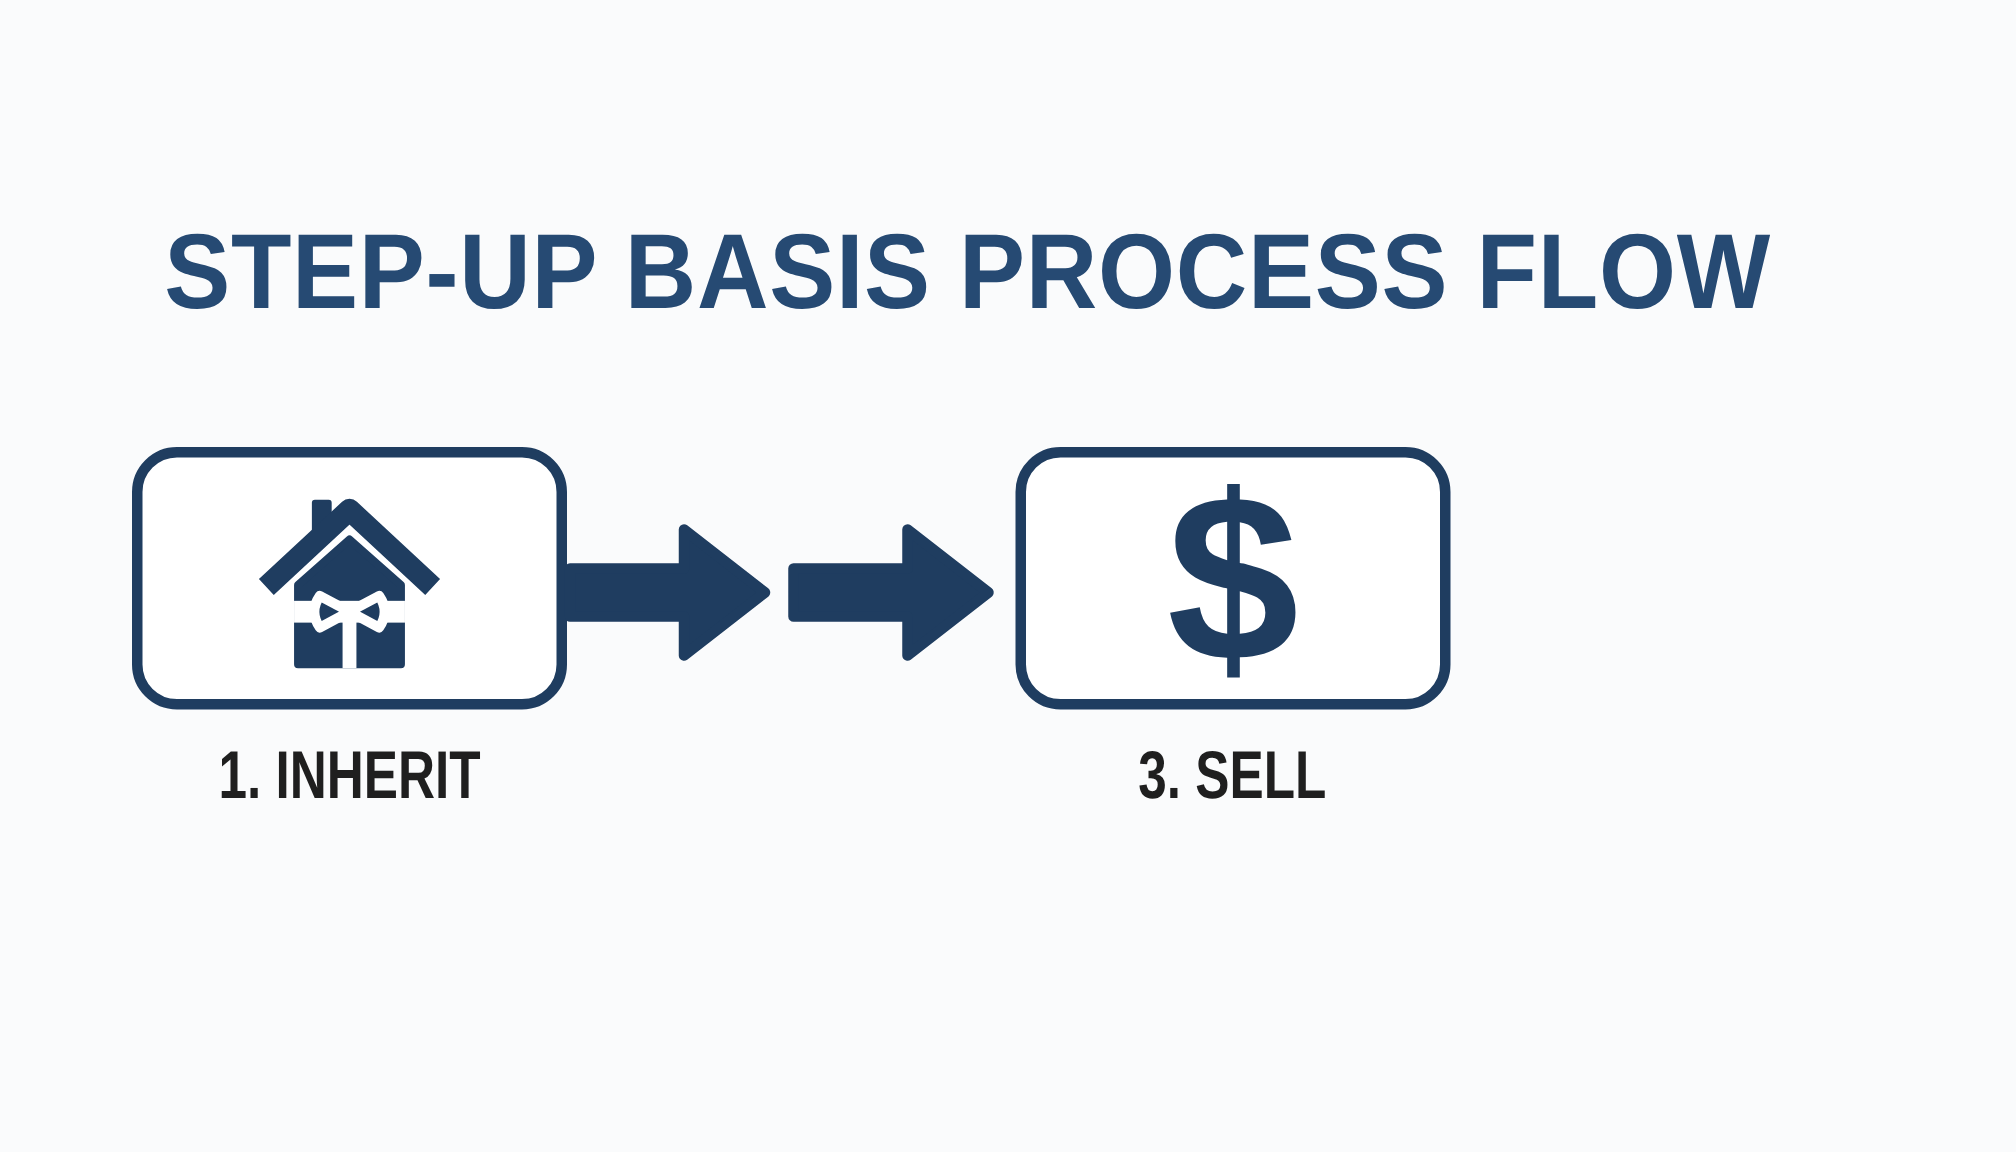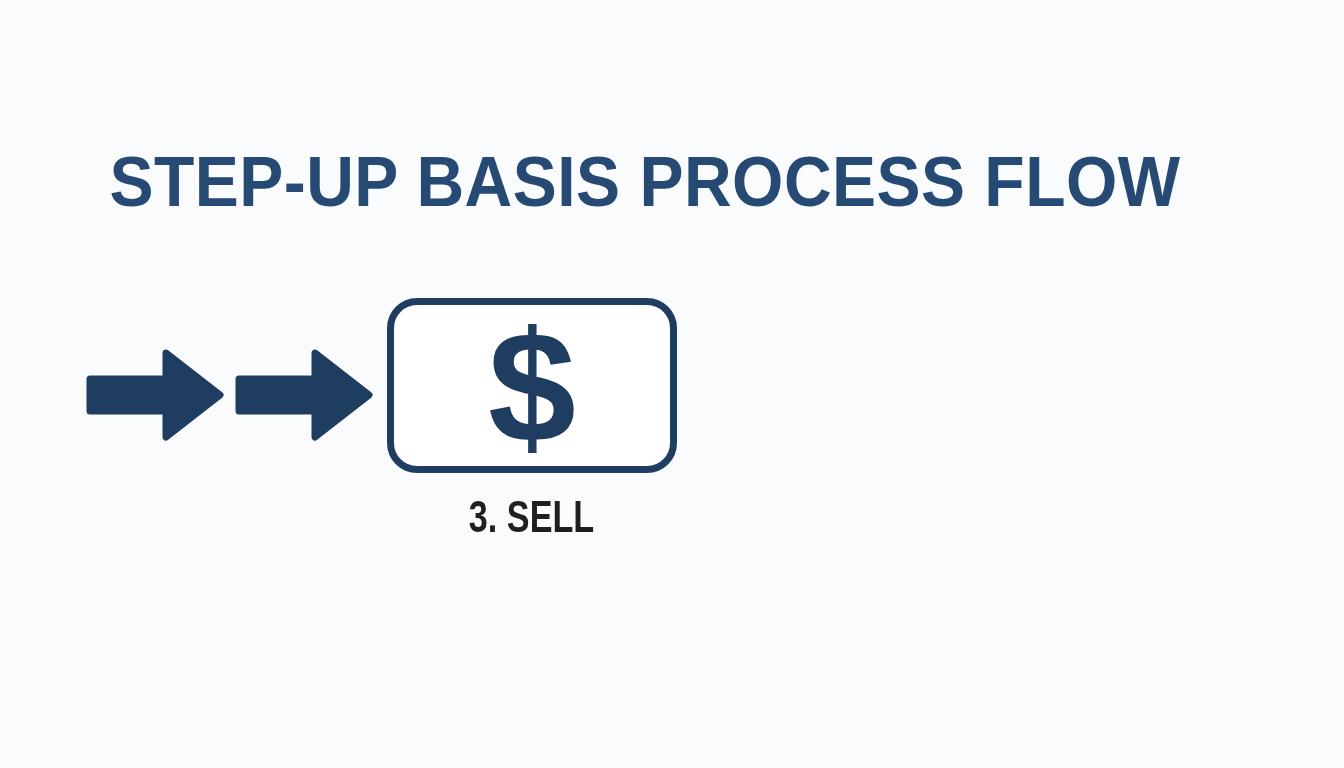--- a/index.html
+++ b/index.html
@@ -93,20 +93,40 @@
 </style>
 </head>
 <body>
 
 <div class="canvas">
 
   <h1 class="title">STEP-UP BASIS PROCESS FLOW</h1>
 
   <div class="flow">
 
+    <div class="step">
+      <div class="box">
+        <svg class="icon-house" width="132" height="132" viewBox="0 0 100 100" aria-hidden="true">
+
+          <rect class="navy-fill" x="31" y="7" width="10" height="19" rx="1.5"></rect>
+
+          <path class="navy-stroke" d="M 8 51 L 50 12 L 92 51" fill="none" stroke-width="11" stroke-linecap="butt" stroke-linejoin="round"></path>
+
+          <path class="navy-fill navy-stroke" d="M 24 50 L 50 27 L 76 50 L 76 90 L 24 90 Z" stroke-width="4" stroke-linejoin="round"></path>
+
+          <rect class="white-fill" x="22" y="58" width="56" height="11"></rect>
+
+          <rect class="white-fill" x="46.5" y="66" width="7" height="26"></rect>
+
+          <path class="navy-fill" d="M 50 63.5 L 35 55.5 Q 29.5 63.5 35 71.5 Z" stroke="#ffffff" stroke-width="5" stroke-linejoin="round"></path>
+          <path class="navy-fill" d="M 50 63.5 L 65 55.5 Q 70.5 63.5 65 71.5 Z" stroke="#ffffff" stroke-width="5" stroke-linejoin="round"></path>
+        </svg>
+      </div>
+      <div class="step-label">1. INHERIT</div>
+    </div>
 
     <div class="arrowwrap a1">
       <svg width="140" height="104" viewBox="0 0 140 104" aria-hidden="true">
         <polygon class="arrow-shape" points="4,36 80,36 80,10 134,52 80,94 80,68 4,68" stroke-width="7" stroke-linejoin="round"></polygon>
       </svg>
     </div>
 
 
     <div class="arrowwrap a2">
       <svg width="140" height="104" viewBox="0 0 140 104" aria-hidden="true">

